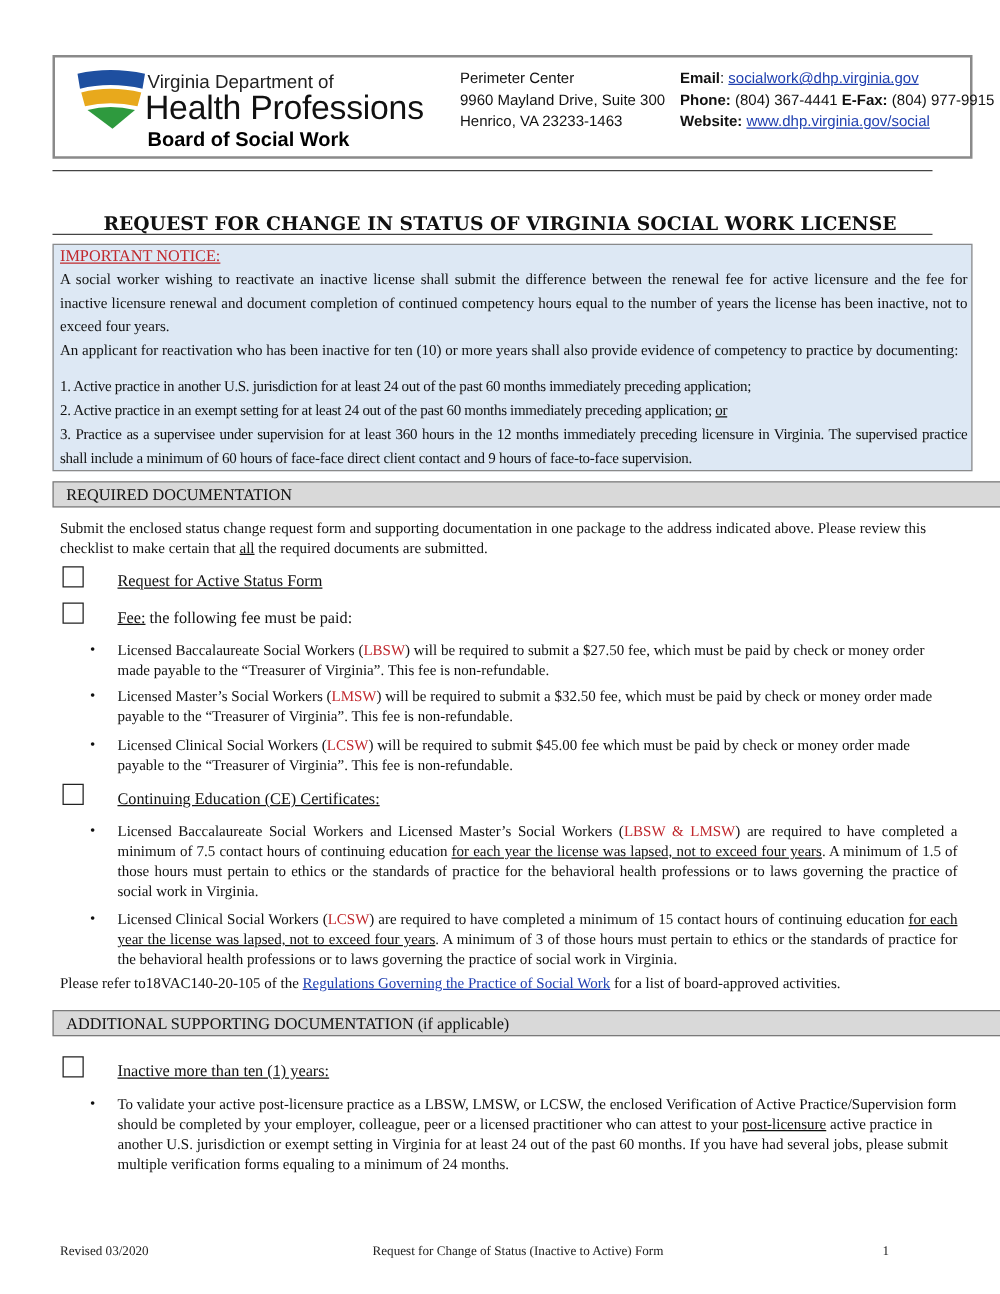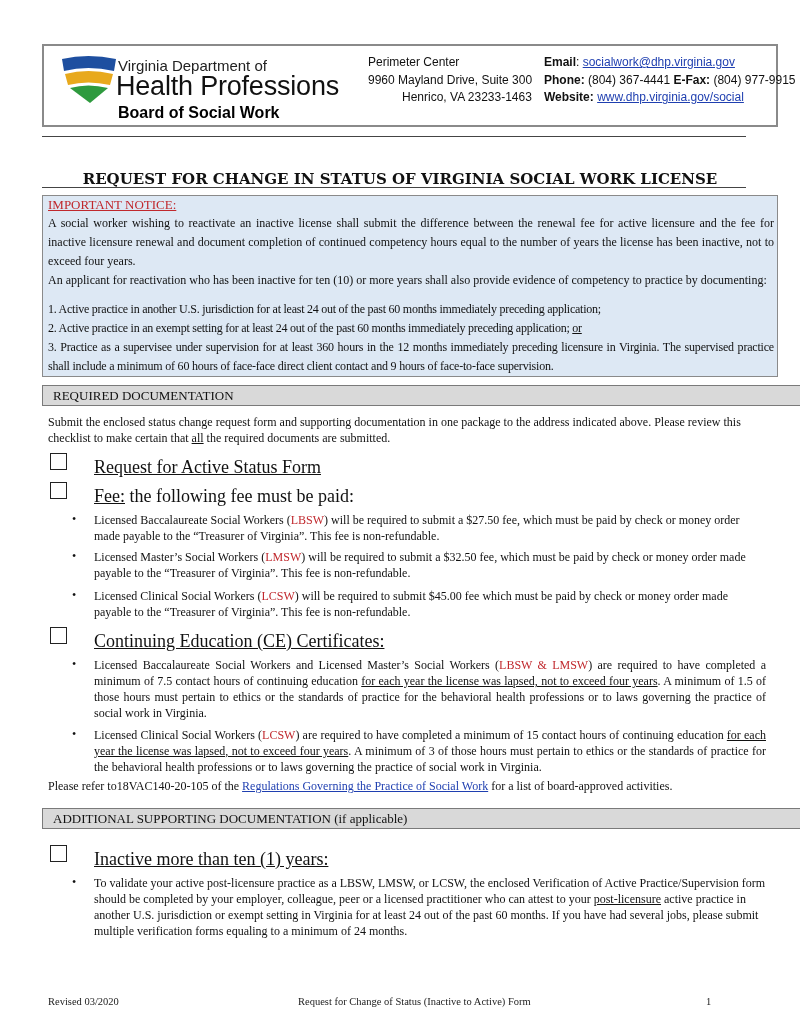--- a/index.html
+++ b/index.html
@@ -35,21 +35,21 @@
   .ntext { left: 48px; width: 726px; font-size: 12px; line-height: 19px; text-align: justify; }
 
   
   .sec-header { left: 42px; width: 768px; height: 21px; background: #d9d9d9;
                 border: 1px solid #7a7a7a; box-sizing: border-box;
                 font-size: 13px; padding-left: 10px; line-height: 19px; }
 
   .para { left: 48px; width: 722px; font-size: 12px; line-height: 16px; }
   .checkbox { width: 17px; height: 17px; border: 1px solid #222; box-sizing: border-box;
               background: #fff; left: 50px; }
-  .chk-label { left: 94px; font-size: 18px; text-align: center; }
+  .chk-label { left: 94px; font-size: 13px; text-align: center; }
   .u { text-decoration: underline; }
   .bullet { left: 72px; font-size: 12px; }
   .btext { left: 94px; width: 672px; font-size: 12px; line-height: 16px; }
   .justify { text-align: justify; }
   .red { color: #c0282d; }
 
   .footer { top: 996px; font-size: 10.5px; color: #222; }
 </style>
 </head>
 <body>
@@ -60,21 +60,21 @@
   <path d="M2 4 Q28 -2 56 4 L54 16 Q28 10 4 16 Z" fill="#1e4fa0"></path>
   <path d="M5 19 Q28 13 53 19 L50 30 Q28 25 8 30 Z" fill="#e8a91c"></path>
   <path d="M10 33 Q28 28 48 33 L30 48 Z" fill="#2e9a3e"></path>
 </svg>
 <div class="abs logo-text-small">Virginia Department of</div>
 <div class="abs logo-text-big">Health Professions</div>
 <div class="abs logo-text-board">Board of Social Work</div>
 
 <div class="abs addr" style="top:55px;">Perimeter Center</div>
 <div class="abs addr" style="top:73px;">9960 Mayland Drive, Suite 300</div>
-<div class="abs addr" style="top:90px;margin-left:34px;">Henrico, VA 23233-1463</div>
+<div class="abs addr" style="top:90px;">Henrico, VA 23233-1463</div>
 
 <div class="abs contact" style="top:55px;">
   <b>Email</b>: <span class="link">socialwork@dhp.virginia.gov</span>
 </div>
 <div class="abs contact" style="top:73px;text-align:center;">
   <b>Phone:</b> <span>(804) 367-4441</span> <b>E-Fax:</b> <span>(804) 977-9915</span>
 </div>
 <div class="abs contact" style="top:90px;">
   <b>Website:</b> <span class="link">www.dhp.virginia.gov/social</span>
 </div>

